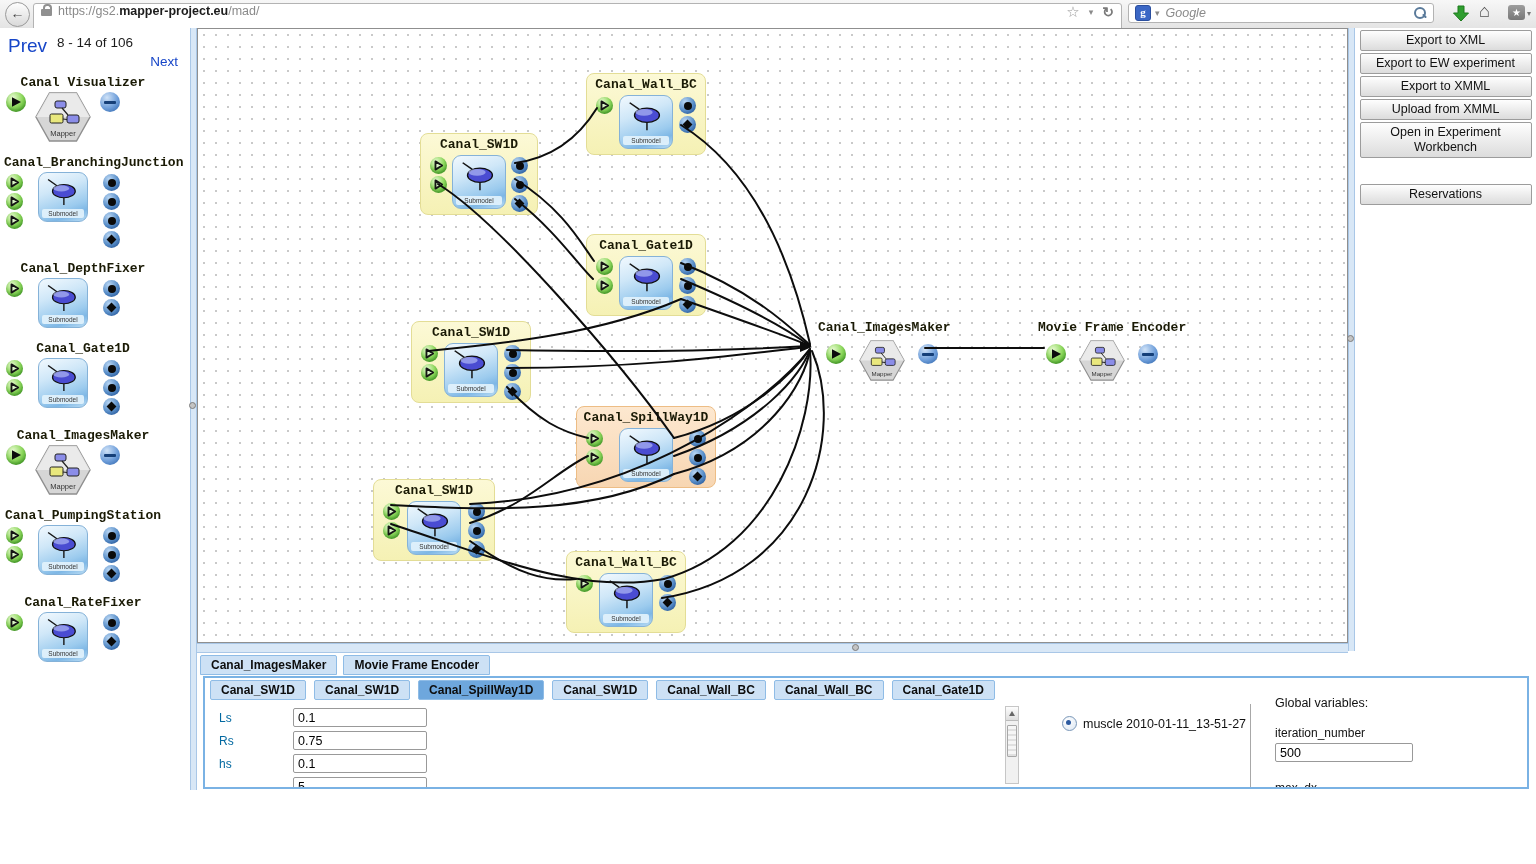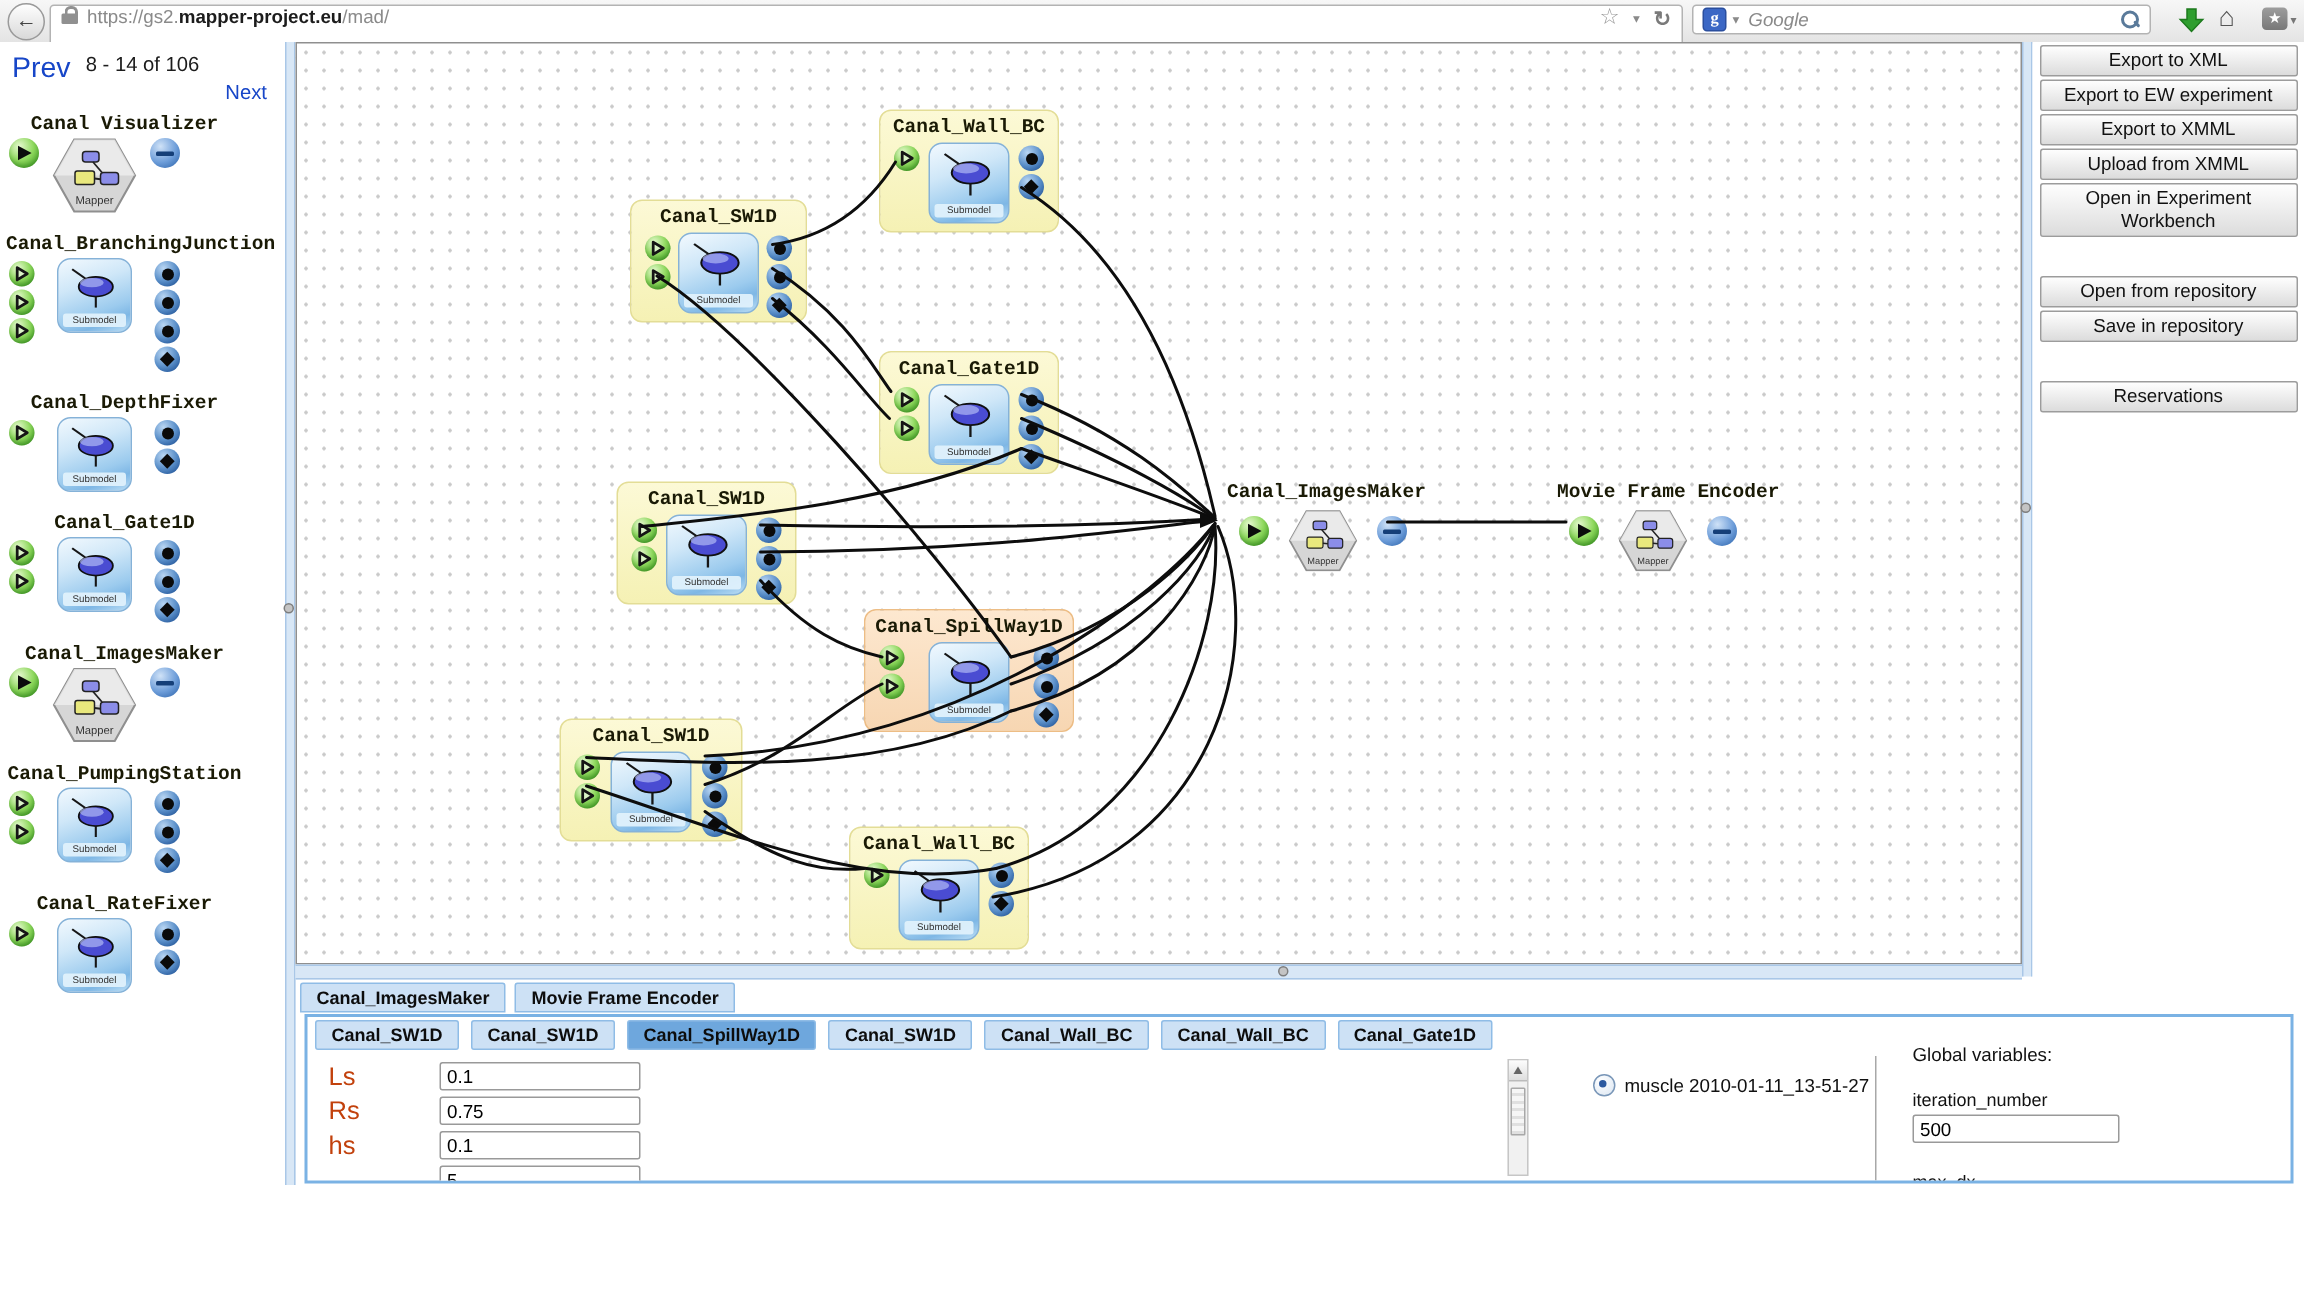--- a/index.html
+++ b/index.html
@@ -112,21 +112,21 @@
   .tabs1{position:absolute;left:200px;top:655px;display:flex;gap:6px;z-index:4}
   .tab1,.tab2{background:#cde1f5;border:1px solid #8fbce6;padding:2px 10px;font-weight:bold;font-size:12px;
         color:#0d0d0d;white-space:nowrap;border-radius:2px 2px 0 0;cursor:pointer}
   .tab1.active,.tab2.active{background:#6ea7dd}
   .panel-box{position:absolute;left:203px;top:676px;width:1326px;height:113px;border:2px solid #7ab2e4;
              background:#fff;box-sizing:border-box;overflow:hidden}
   .tabs2{position:absolute;left:5px;top:2px;display:flex;gap:8px}
   .tab2{border-radius:2px}
   .param-form{position:absolute;left:2px;top:30px;width:790px}
   .prow{display:flex;align-items:center;margin-bottom:4px;height:19px}
-  .plabel{width:86px;padding-left:12px;font-size:17px;color:#c2410c;box-sizing:border-box}
+  .plabel{width:86px;padding-left:12px;font-size:12px;color:#0369a1;box-sizing:border-box}
   .pinput{width:124px;height:17px;border:1px solid #999;border-radius:2px;font-size:12.5px;padding:0 4px;
           font-family:"Liberation Sans",sans-serif}
   .vscroll{position:absolute;left:800px;top:28px;width:14px;height:78px;background:#f1f1f1;
            border:1px solid #c6c6c6;box-sizing:border-box}
   .vs-btn{height:13px;background:linear-gradient(#fdfdfd,#dedede);border-bottom:1px solid #bbb;position:relative;cursor:pointer}
   .vs-btn::after{content:"";position:absolute;left:3px;top:4px;border:3.5px solid transparent;border-bottom:5px solid #666;border-top:0}
   .vs-thumb{position:absolute;left:1px;right:1px;top:18px;height:30px;border:1px solid #a8a8a8;border-radius:1px;cursor:pointer;
             background:repeating-linear-gradient(180deg,#f6f6f6 0 3px,#e0e0e0 3px 5px)}
   .radio-area{position:absolute;left:817px;top:26px;width:228px;height:83px;border-right:1px solid #a8a8a8}
   .radio-row{margin:12px 0 0 40px;display:flex;align-items:flex-end;gap:6px;font-size:12.5px;color:#111;cursor:pointer}
@@ -729,24 +729,20 @@
 
 <div class="right-panel">
     <div class="btn-group">
       <div class="abtn">Export to XML</div>
       <div class="abtn">Export to EW experiment</div>
       <div class="abtn">Export to XMML</div>
       <div class="abtn">Upload from XMML</div>
       <div class="abtn">Open in Experiment Workbench</div>
     </div>
     <div class="btn-group">
-      <div class="abtn">Open from repository</div>
-      <div class="abtn">Save in repository</div>
-    </div>
-    <div class="btn-group">
       <div class="abtn">Reservations</div>
     </div>
   </div>
 
 <div class="tabs1">
     <div class="tab1">Canal_ImagesMaker</div>
     <div class="tab1">Movie Frame Encoder</div>
   </div>
 <div class="panel-box">
   <div class="tabs2">

